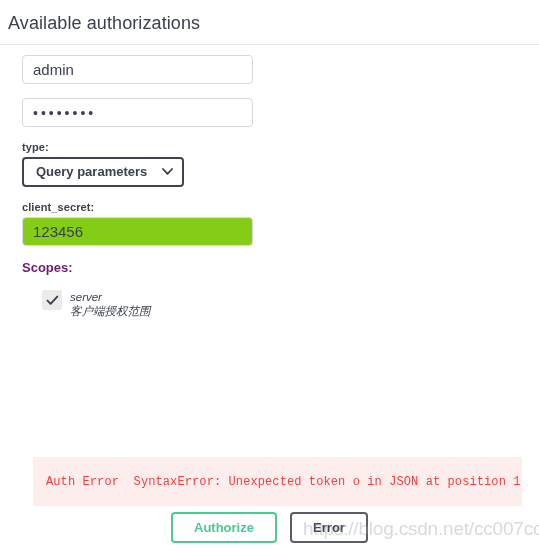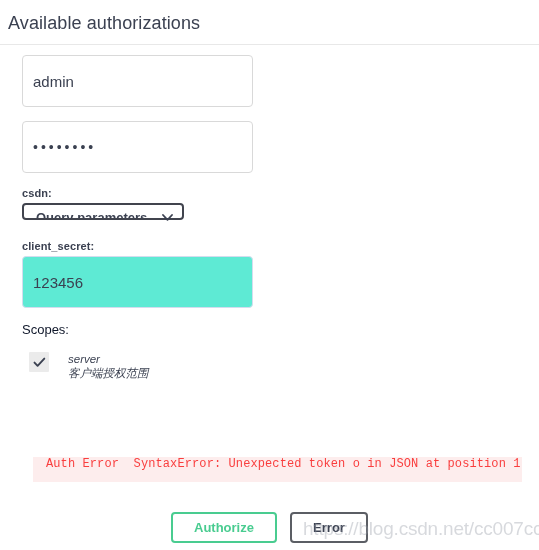--- a/index.html
+++ b/index.html
@@ -44,34 +44,34 @@
     font-weight: bold;
     color: #3b4151;
     display: block;
     margin-bottom: 4px;
     letter-spacing: 0.1px;
   }
 
   .text-input {
     display: block;
     width: 231px;
-    height: 52px;
+    height: 29px;
     border: 1px solid #d9d9d9;
     border-radius: 4px;
     background: #ffffff;
     font-family: "Liberation Sans", "DejaVu Sans", sans-serif;
     font-size: 15px;
     color: #3b4151;
     padding: 0 10px;
     outline: none;
     margin-bottom: 14px;
   }
 
   .text-input.autofilled {
-    background: #5eead4;
+    background: #84cc16;
     border-color: #d4dcee;
   }
 
   #password-input {
     letter-spacing: 3px;
     font-size: 14px;
   }
 
   
   #type-select-wrap {
@@ -83,48 +83,48 @@
     appearance: none;
     -webkit-appearance: none;
     -moz-appearance: none;
     border: 2px solid #41444e;
     border-radius: 4px;
     background: #ffffff;
     font-family: "Liberation Sans", "DejaVu Sans", sans-serif;
     font-size: 13px;
     font-weight: bold;
     color: #3b4151;
-    height: 17px;
+    height: 30px;
     padding: 0 34px 0 12px;
     outline: none;
     cursor: pointer;
     line-height: 26px;
   }
   #select-chevron {
     position: absolute;
     right: 11px;
     top: 11px;
     pointer-events: none;
     width: 11px;
     height: 7px;
   }
 
   
   #scopes-title {
     font-size: 13px;
-    font-weight: normal;
-    color: #0f172a;
+    font-weight: bold;
+    color: #701a75;
     margin: 4px 0 14px 0;
   }
 
   .scope-row {
     display: flex;
     align-items: flex-start;
-    gap: 19px;
-    margin-left: 7px;
+    gap: 8px;
+    margin-left: 20px;
   }
 
   #scope-checkbox {
     width: 20px;
     height: 20px;
     min-width: 20px;
     background: #ebebeb;
     border-radius: 1px;
     display: flex;
     align-items: center;
@@ -152,23 +152,24 @@
     display: block;
     font-family: "DejaVu Sans", "Liberation Sans", sans-serif;
   }
 
   
   #error-box {
     position: absolute;
     left: 33px;
     top: 457px;
     width: 489px;
-    height: 25px;
+    height: 49px;
     background: #fdeded;
     display: flex;
+    align-items: center;
     padding-left: 13px;
   }
   #error-text {
     font-family: "Liberation Mono", "DejaVu Sans Mono", monospace;
     font-size: 12px;
     color: #f93e3e;
     white-space: pre;
     letter-spacing: 0.1px;
   }
 
@@ -226,21 +227,21 @@
 
 <div id="modal-title">Available authorizations</div>
 <div id="title-divider"></div>
 
 <div id="auth-form">
 
   <input class="text-input" id="username-input" type="text" value="admin" style="">
 
   <input class="text-input" id="password-input" type="text" value="••••••••" style="">
 
-  <label class="field-label">csdn:</label>
+  <label class="field-label">type:</label>
   <div id="type-select-wrap">
     <select id="type-select">
       <option>Query parameters</option>
     </select>
     <svg id="select-chevron" viewBox="0 0 11 7">
       <path d="M1 1 L5.5 5.8 L10 1" stroke="#3b4151" stroke-width="1.8" fill="none" stroke-linecap="round" stroke-linejoin="round"></path>
     </svg>
   </div>
 
 

